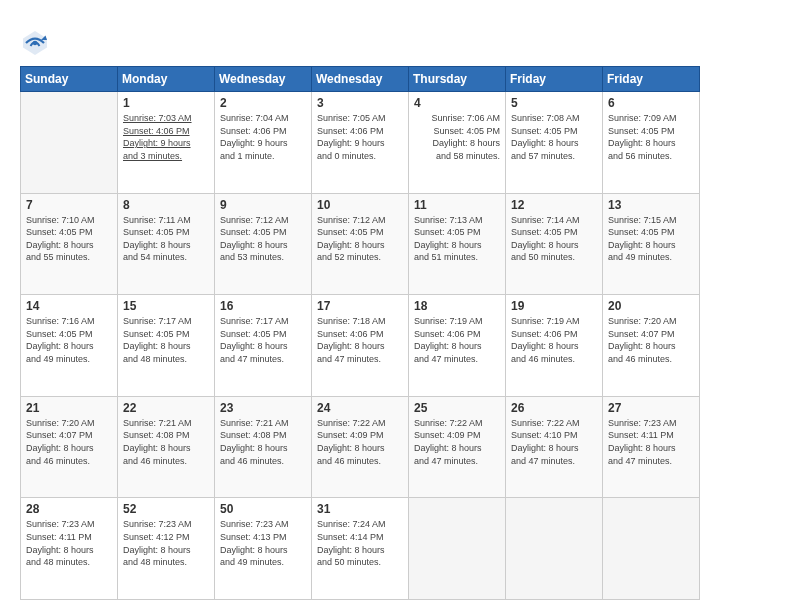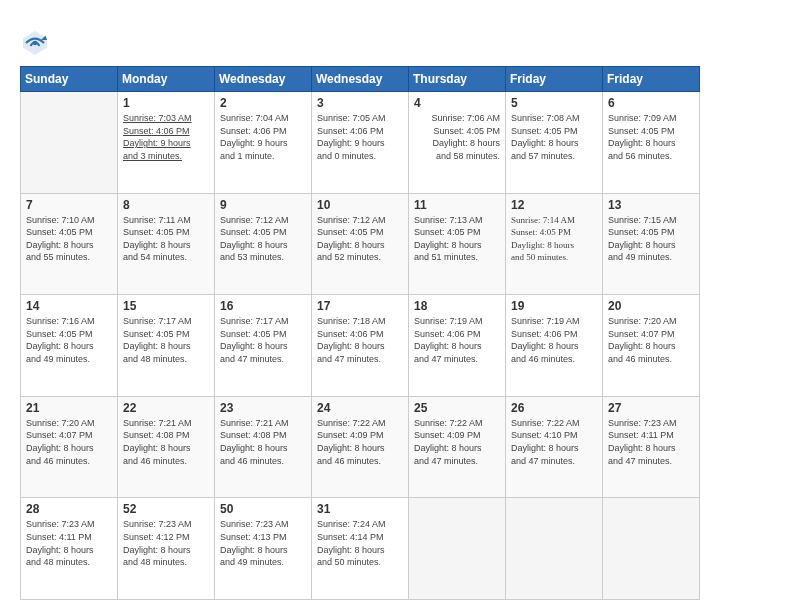--- a/index.html
+++ b/index.html
@@ -217,21 +217,21 @@
           </td>
           <td>
             <span class="day-number">11</span>
             <div class="day-info" style="white-space: pre-line;">Sunrise: 7:13 AM
 Sunset: 4:05 PM
 Daylight: 8 hours
 and 51 minutes.</div>
           </td>
           <td>
             <span class="day-number">12</span>
-            <div class="day-info" style="white-space: pre-line; font-family: Liberation Serif, serif;">Sunrise: 7:14 AM
+            <div class="day-info" style="white-space: pre-line;">Sunrise: 7:14 AM
 Sunset: 4:05 PM
 Daylight: 8 hours
 and 50 minutes.</div>
           </td>
           <td>
             <span class="day-number">13</span>
             <div class="day-info" style="white-space: pre-line;">Sunrise: 7:15 AM
 Sunset: 4:05 PM
 Daylight: 8 hours
 and 49 minutes.</div>

